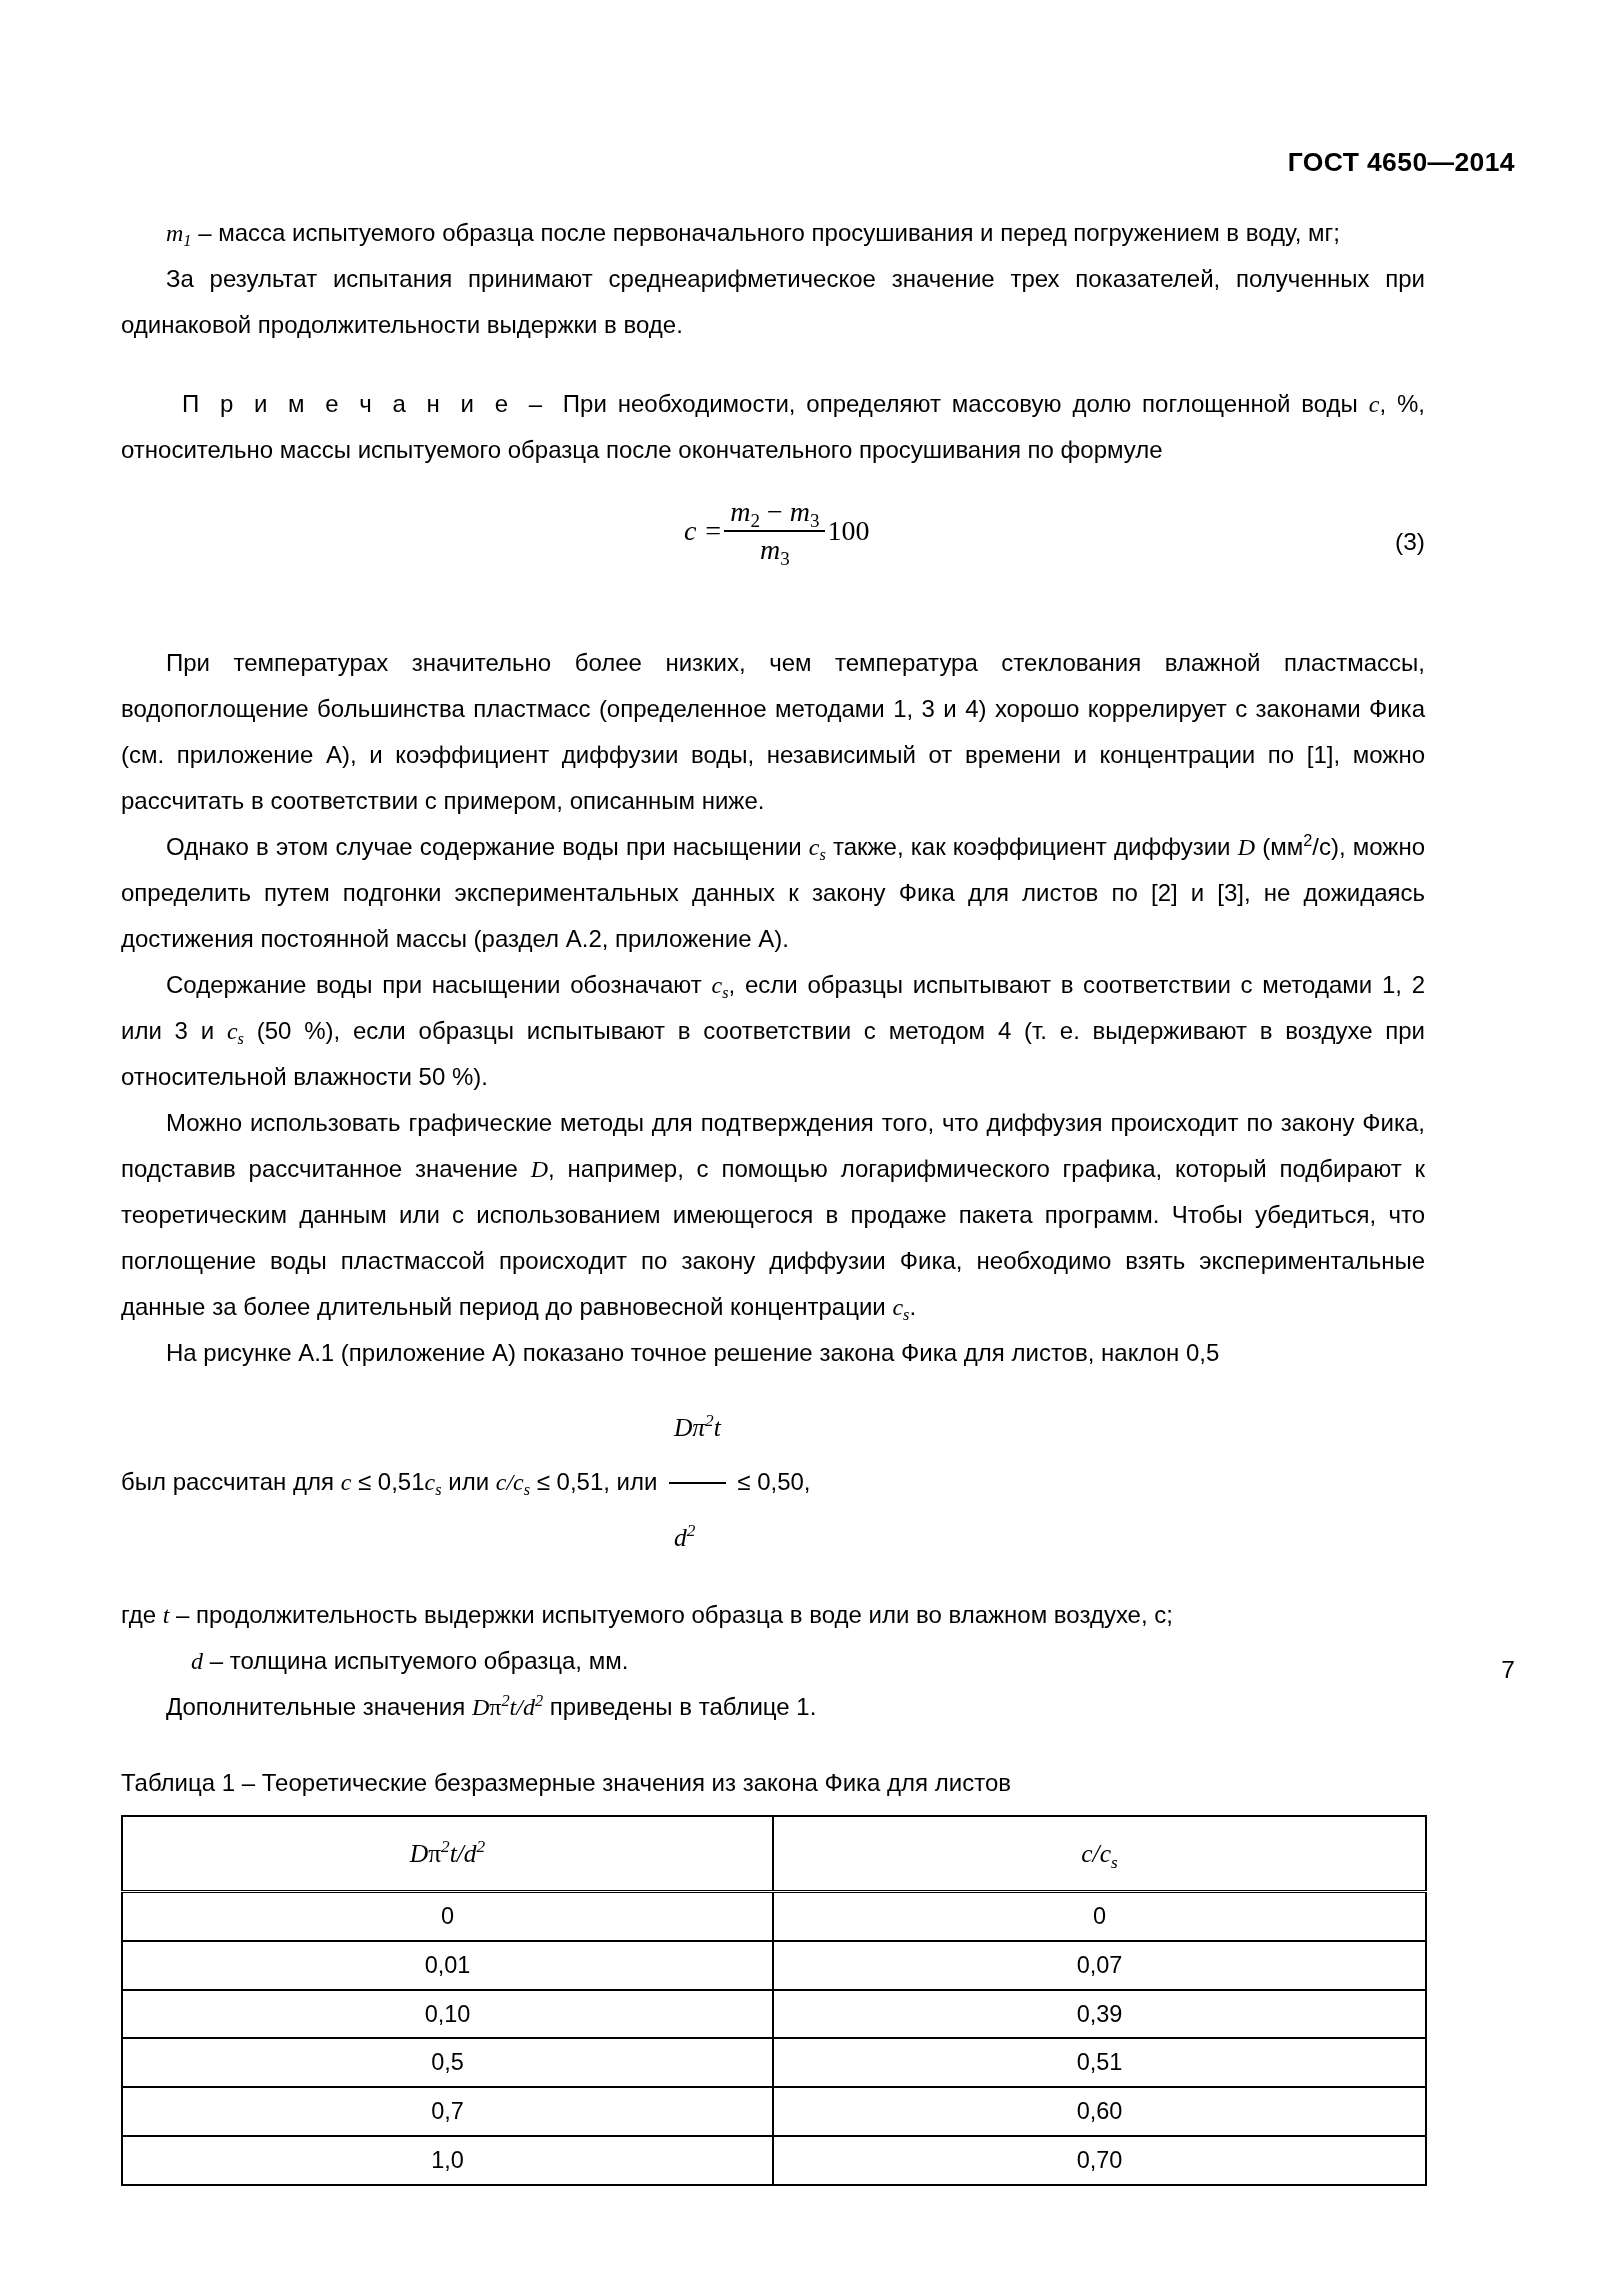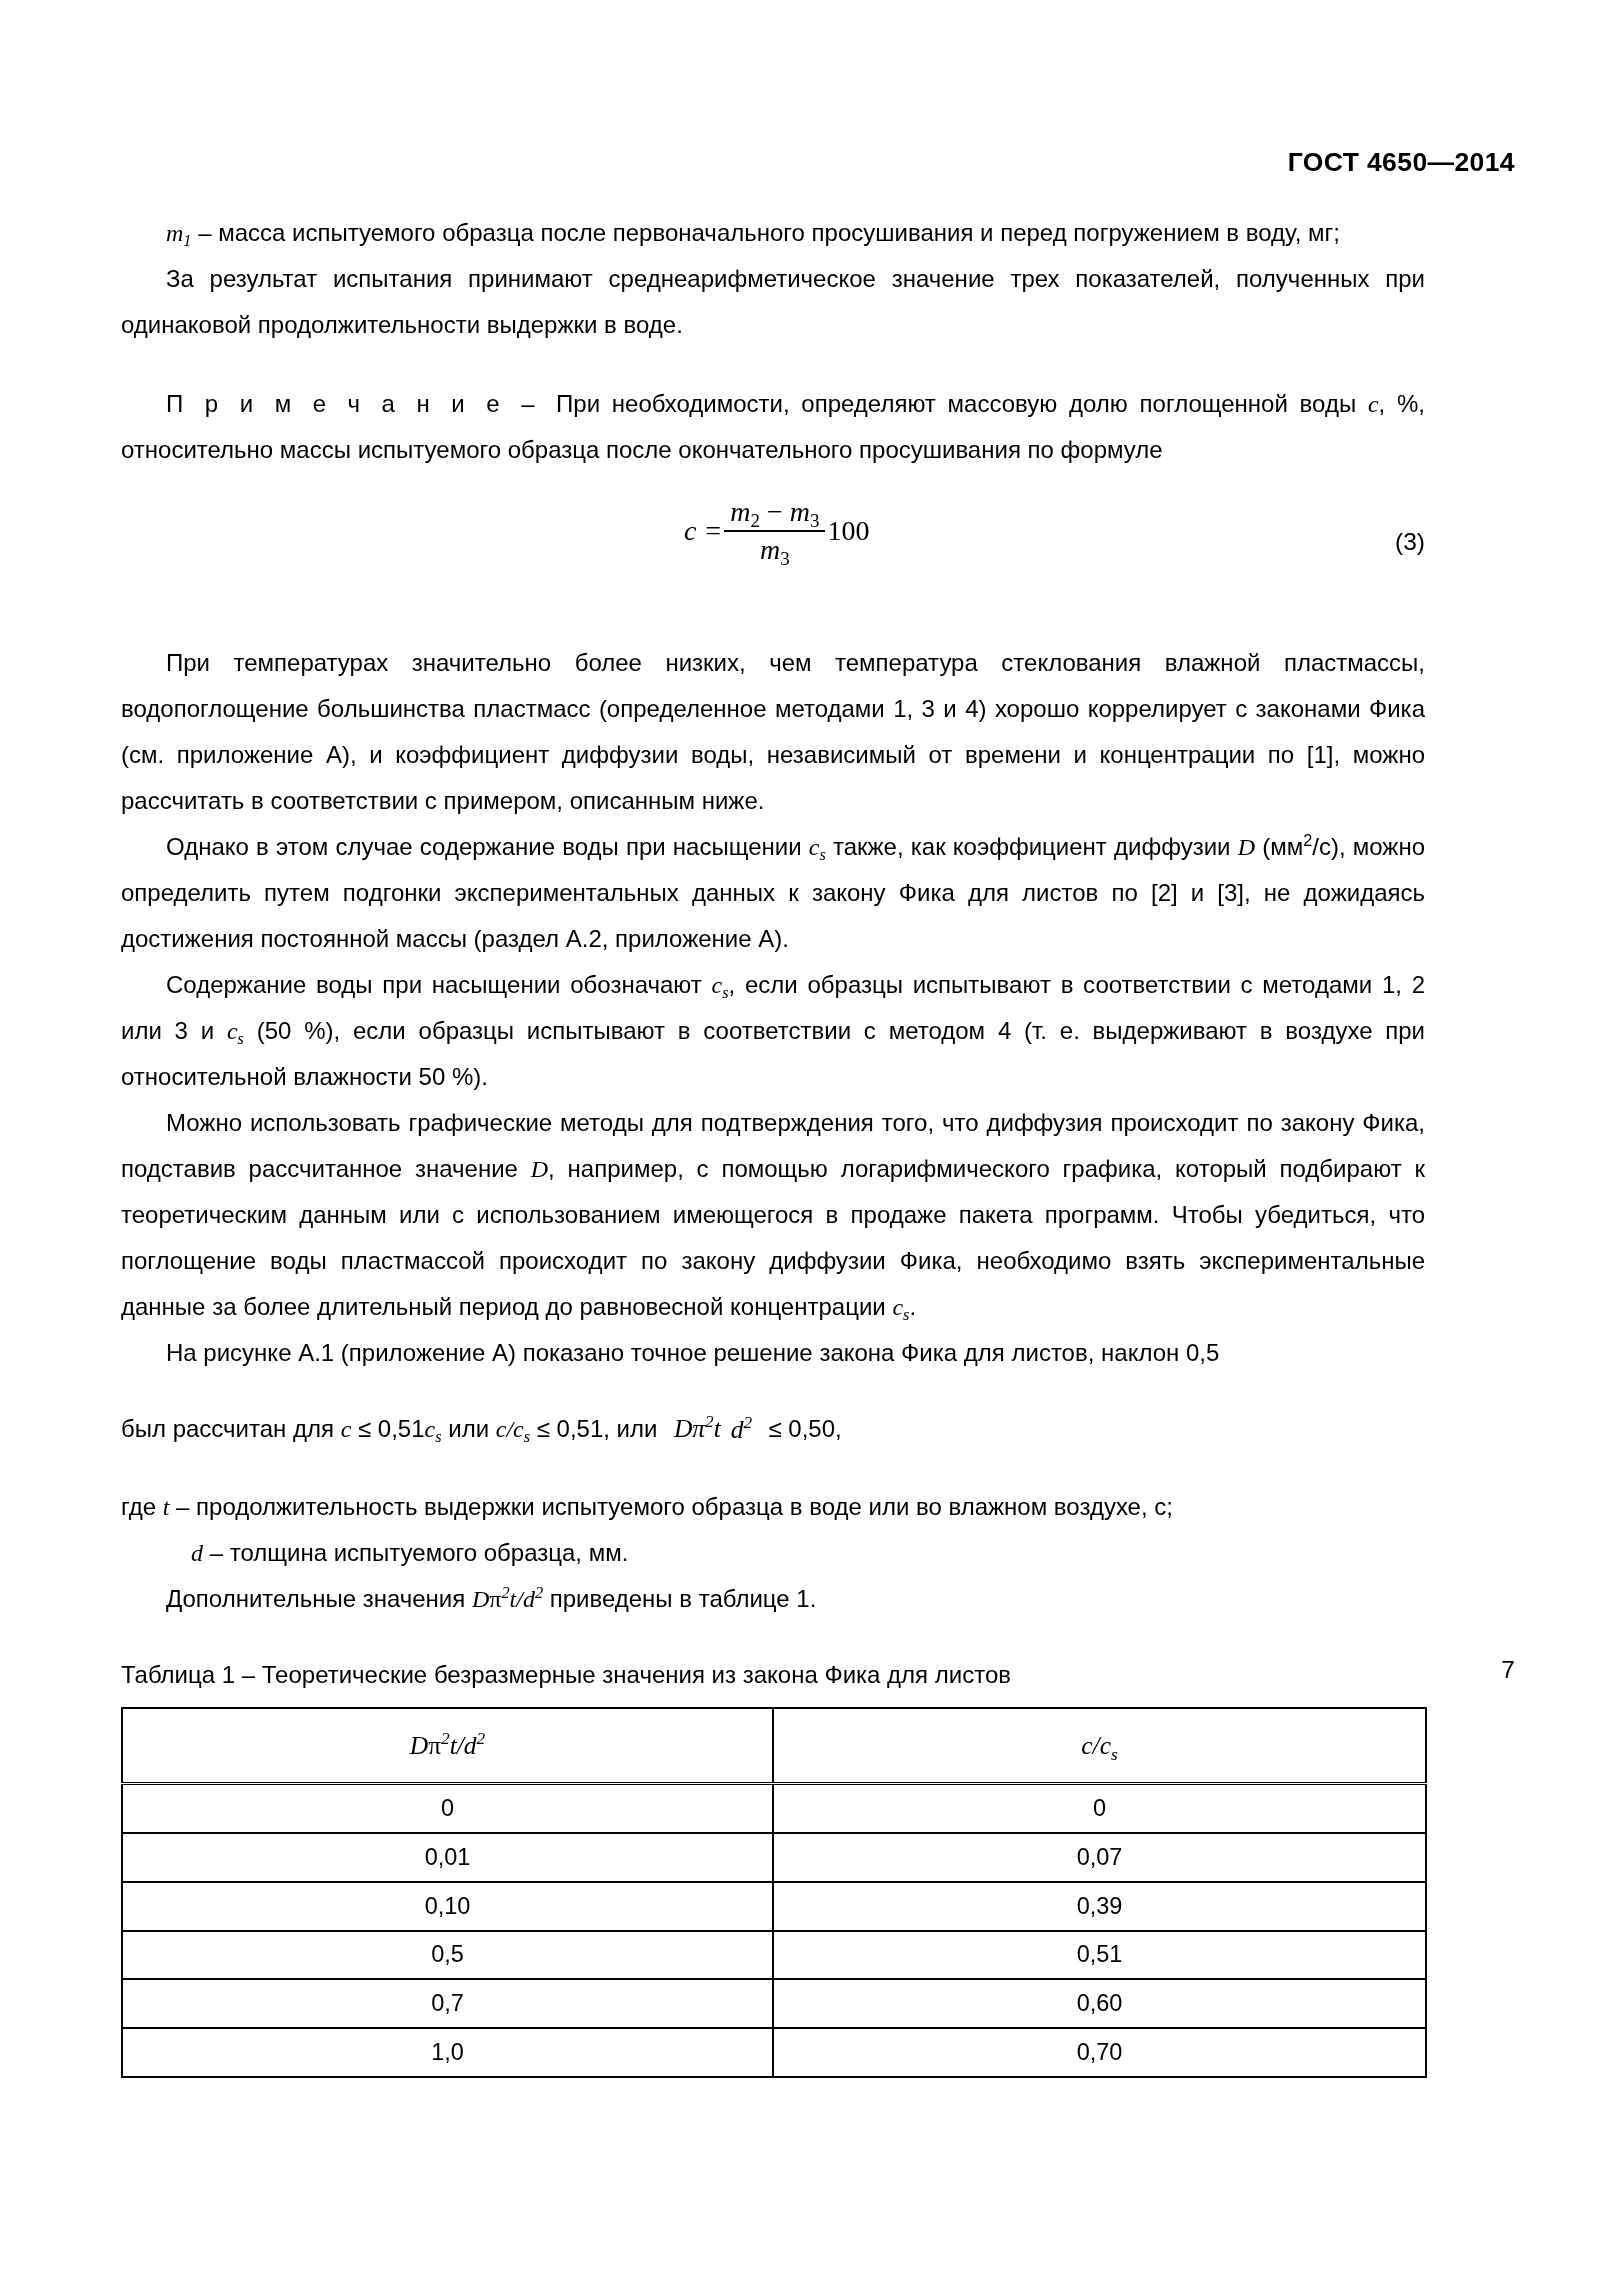--- a/index.html
+++ b/index.html
@@ -45,21 +45,21 @@
     line-height: 46px;
     text-align: justify;
     text-justify: inter-word;
   }
   p.nojust { text-align: left; }
   .ind { display: inline-block; width: 45px; }
   .ind-sm { display: inline-block; width: 35px; }
   i, .it { font-style: italic; }
   sub { font-size: 0.68em; line-height: 0; vertical-align: -0.32em; }
   sup { font-size: 0.68em; line-height: 0; vertical-align: 0.55em; }
-  .spaced { letter-spacing: 4.9px; }
+  .spaced { letter-spacing: 4.9px; margin-left: 16px; }
   .gap-md { height: 33px; }
 
   
   .formula-block {
     position: relative;
     height: 116px;
     margin-top: 17.6px;
   }
   .formula-center {
     position: absolute;
@@ -88,21 +88,22 @@
   .eqno {
     position: absolute;
     right: 0;
     top: 37px;
     font-size: 24.5px;
   }
 
   
   .ifrac {
     display: inline-flex;
-    align-items: flex-end;
+    flex-direction: column;
+    align-items: flex-start;
     vertical-align: middle;
     font-family: "Liberation Serif", serif;
     font-style: italic;
     font-size: 25.5px;
     margin: 0 4.9px;
     position: relative;
     top: -1px;
   }
   .ifrac .num { padding: 0 4.9px 1px 4.9px; }
   .ifrac .den { padding: 1px 4.9px 0 4.9px; }

